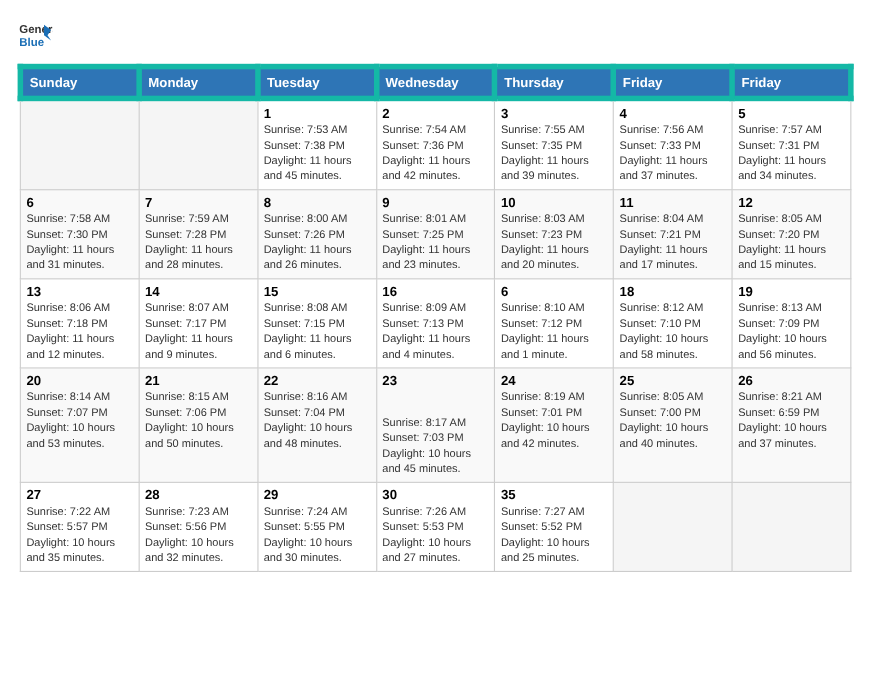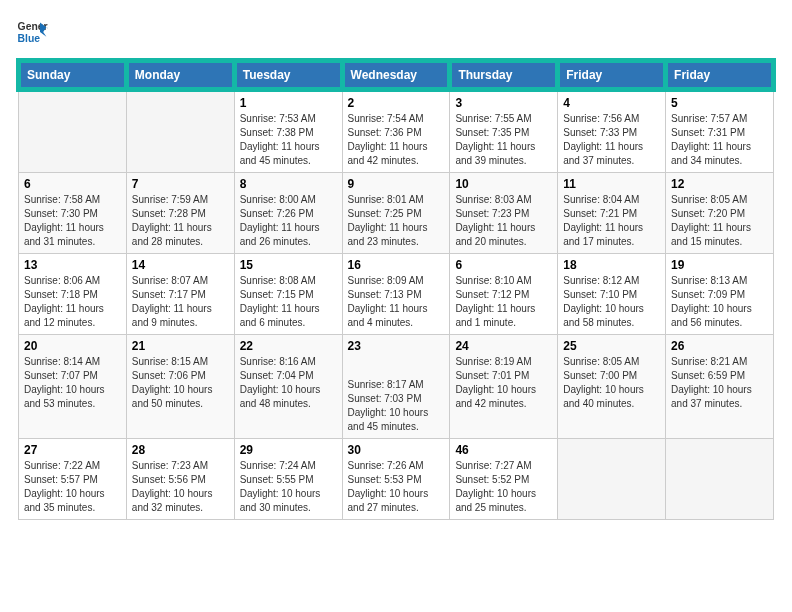--- a/index.html
+++ b/index.html
@@ -287,21 +287,21 @@
 Sunset: 5:55 PM
 Daylight: 10 hours and 30 minutes.</div>
         </td>
         <td>
           <div class="day-num">30</div>
           <div class="day-info" style="white-space: pre-line;">Sunrise: 7:26 AM
 Sunset: 5:53 PM
 Daylight: 10 hours and 27 minutes.</div>
         </td>
         <td>
-          <div class="day-num">46</div>
+          <div class="day-num">35</div>
           <div class="day-info" style="white-space: pre-line;">Sunrise: 7:27 AM
 Sunset: 5:52 PM
 Daylight: 10 hours and 25 minutes.</div>
         </td>
         <td class="empty"></td>
         <td class="empty"></td>
       </tr>
     </tbody>
 </table>
 

